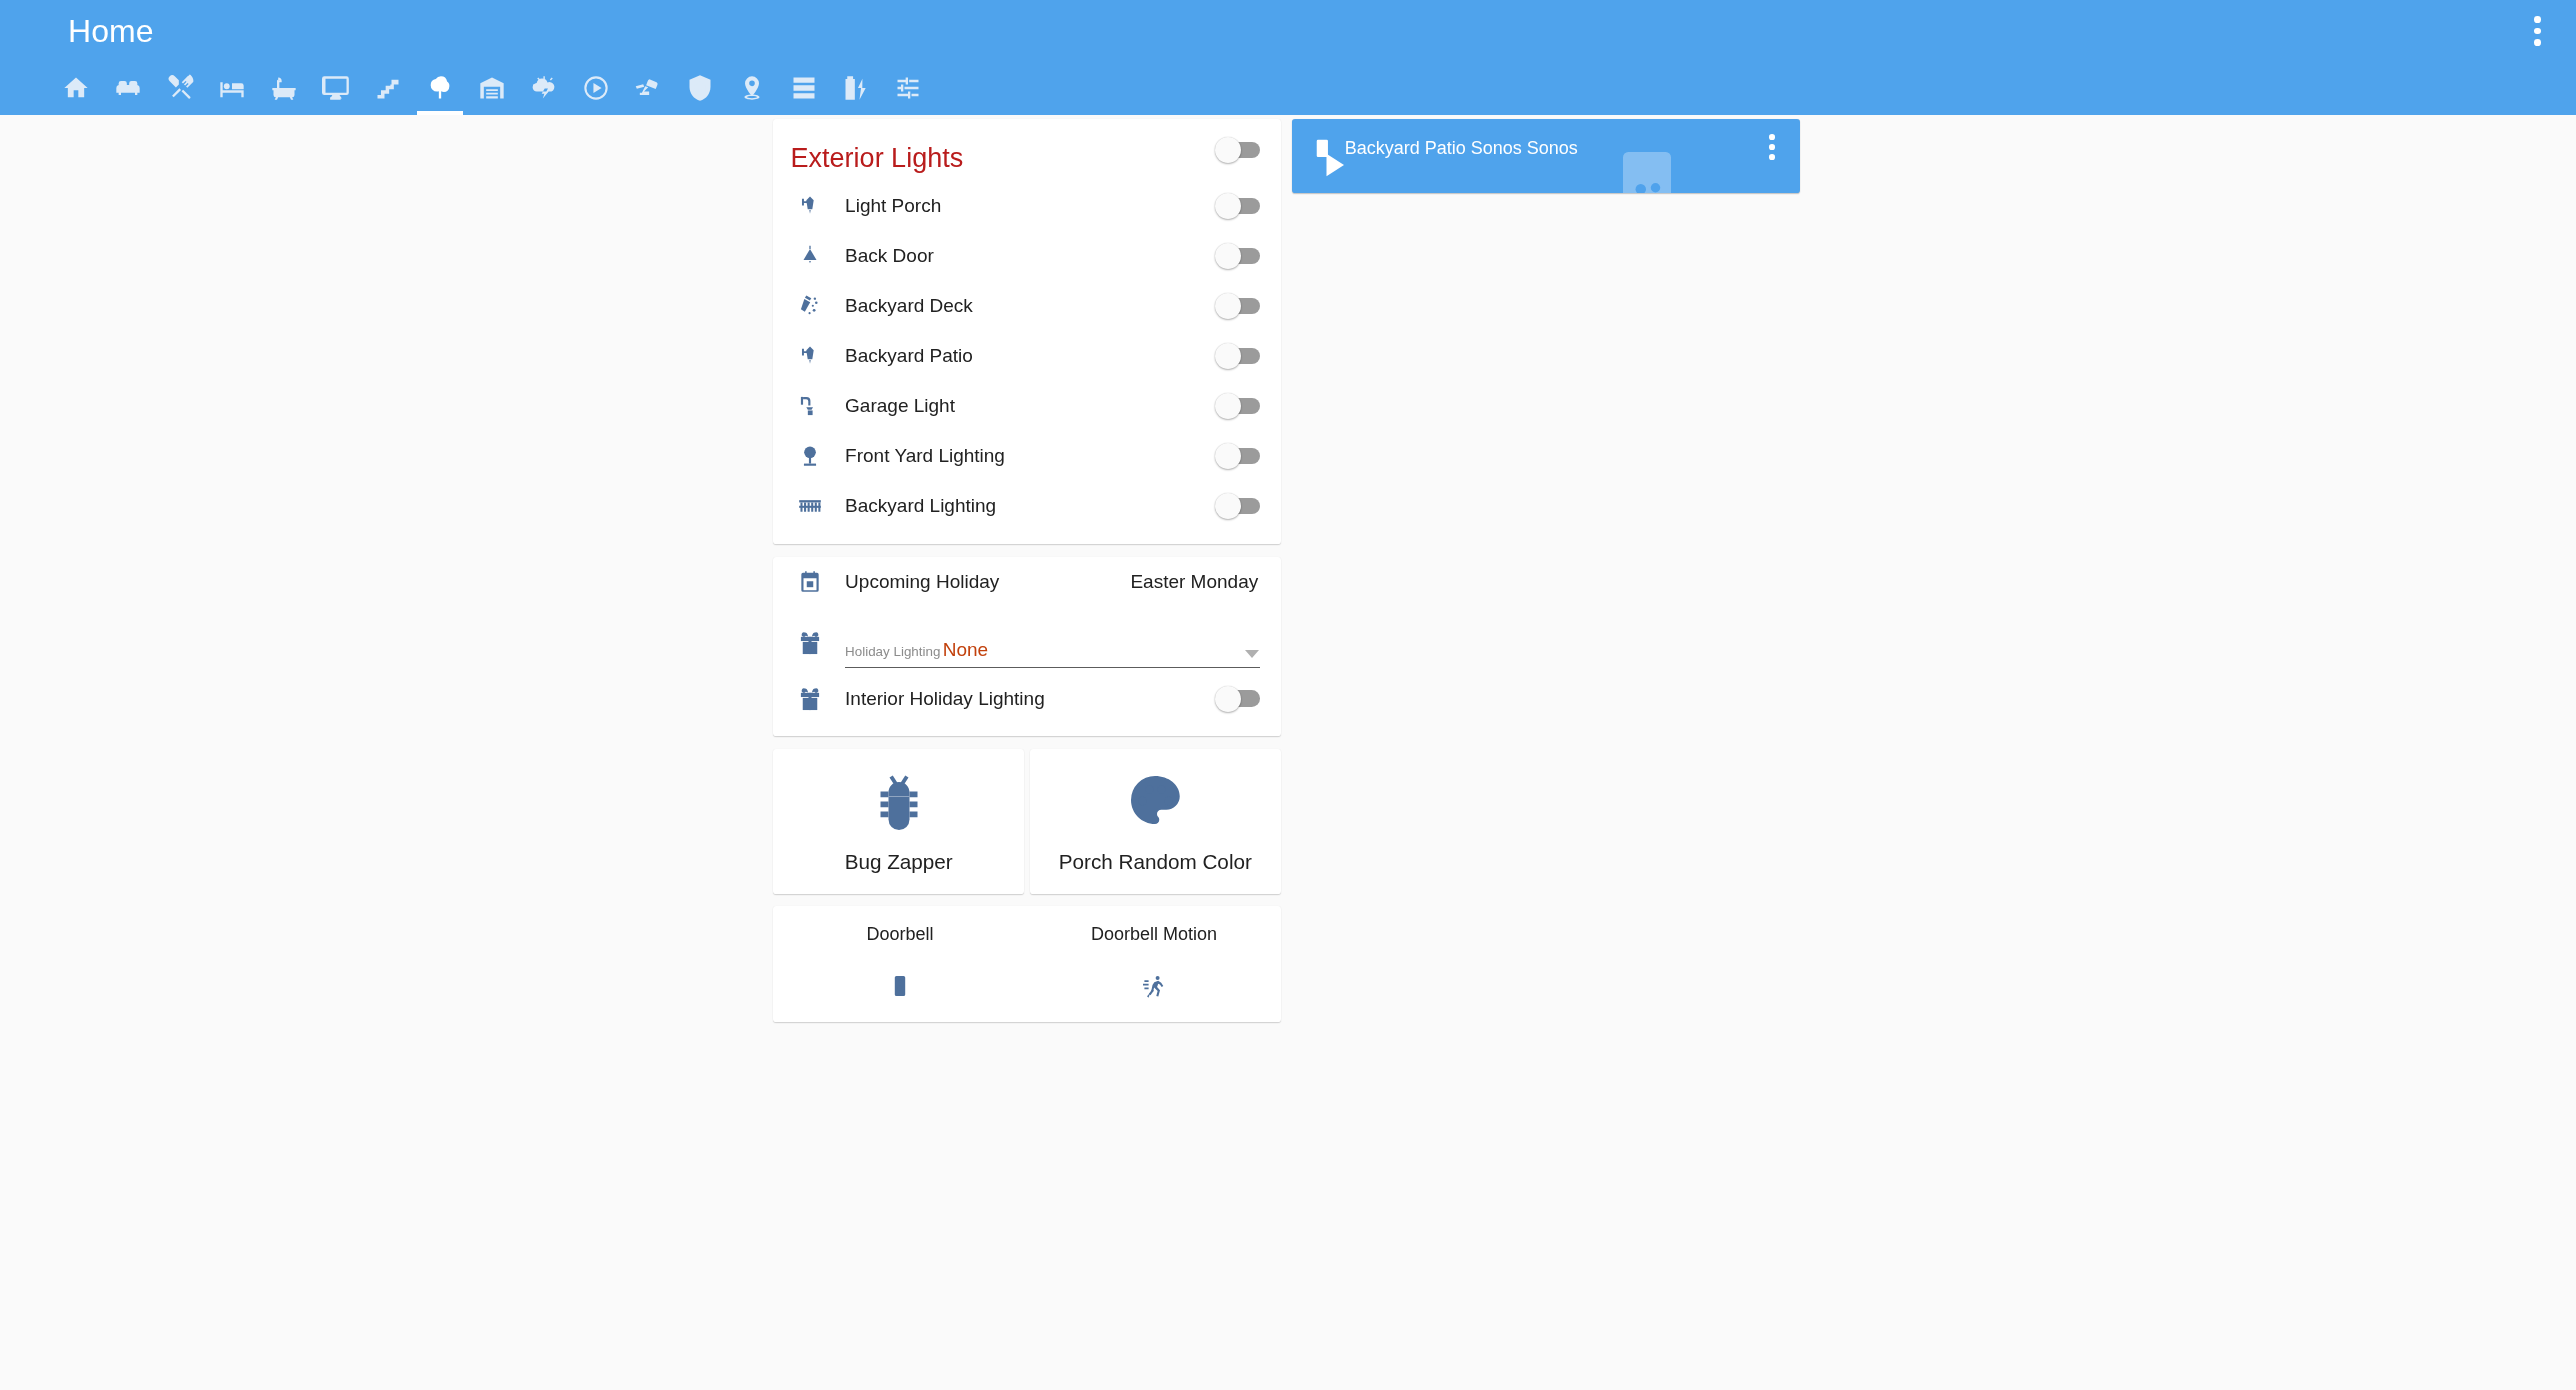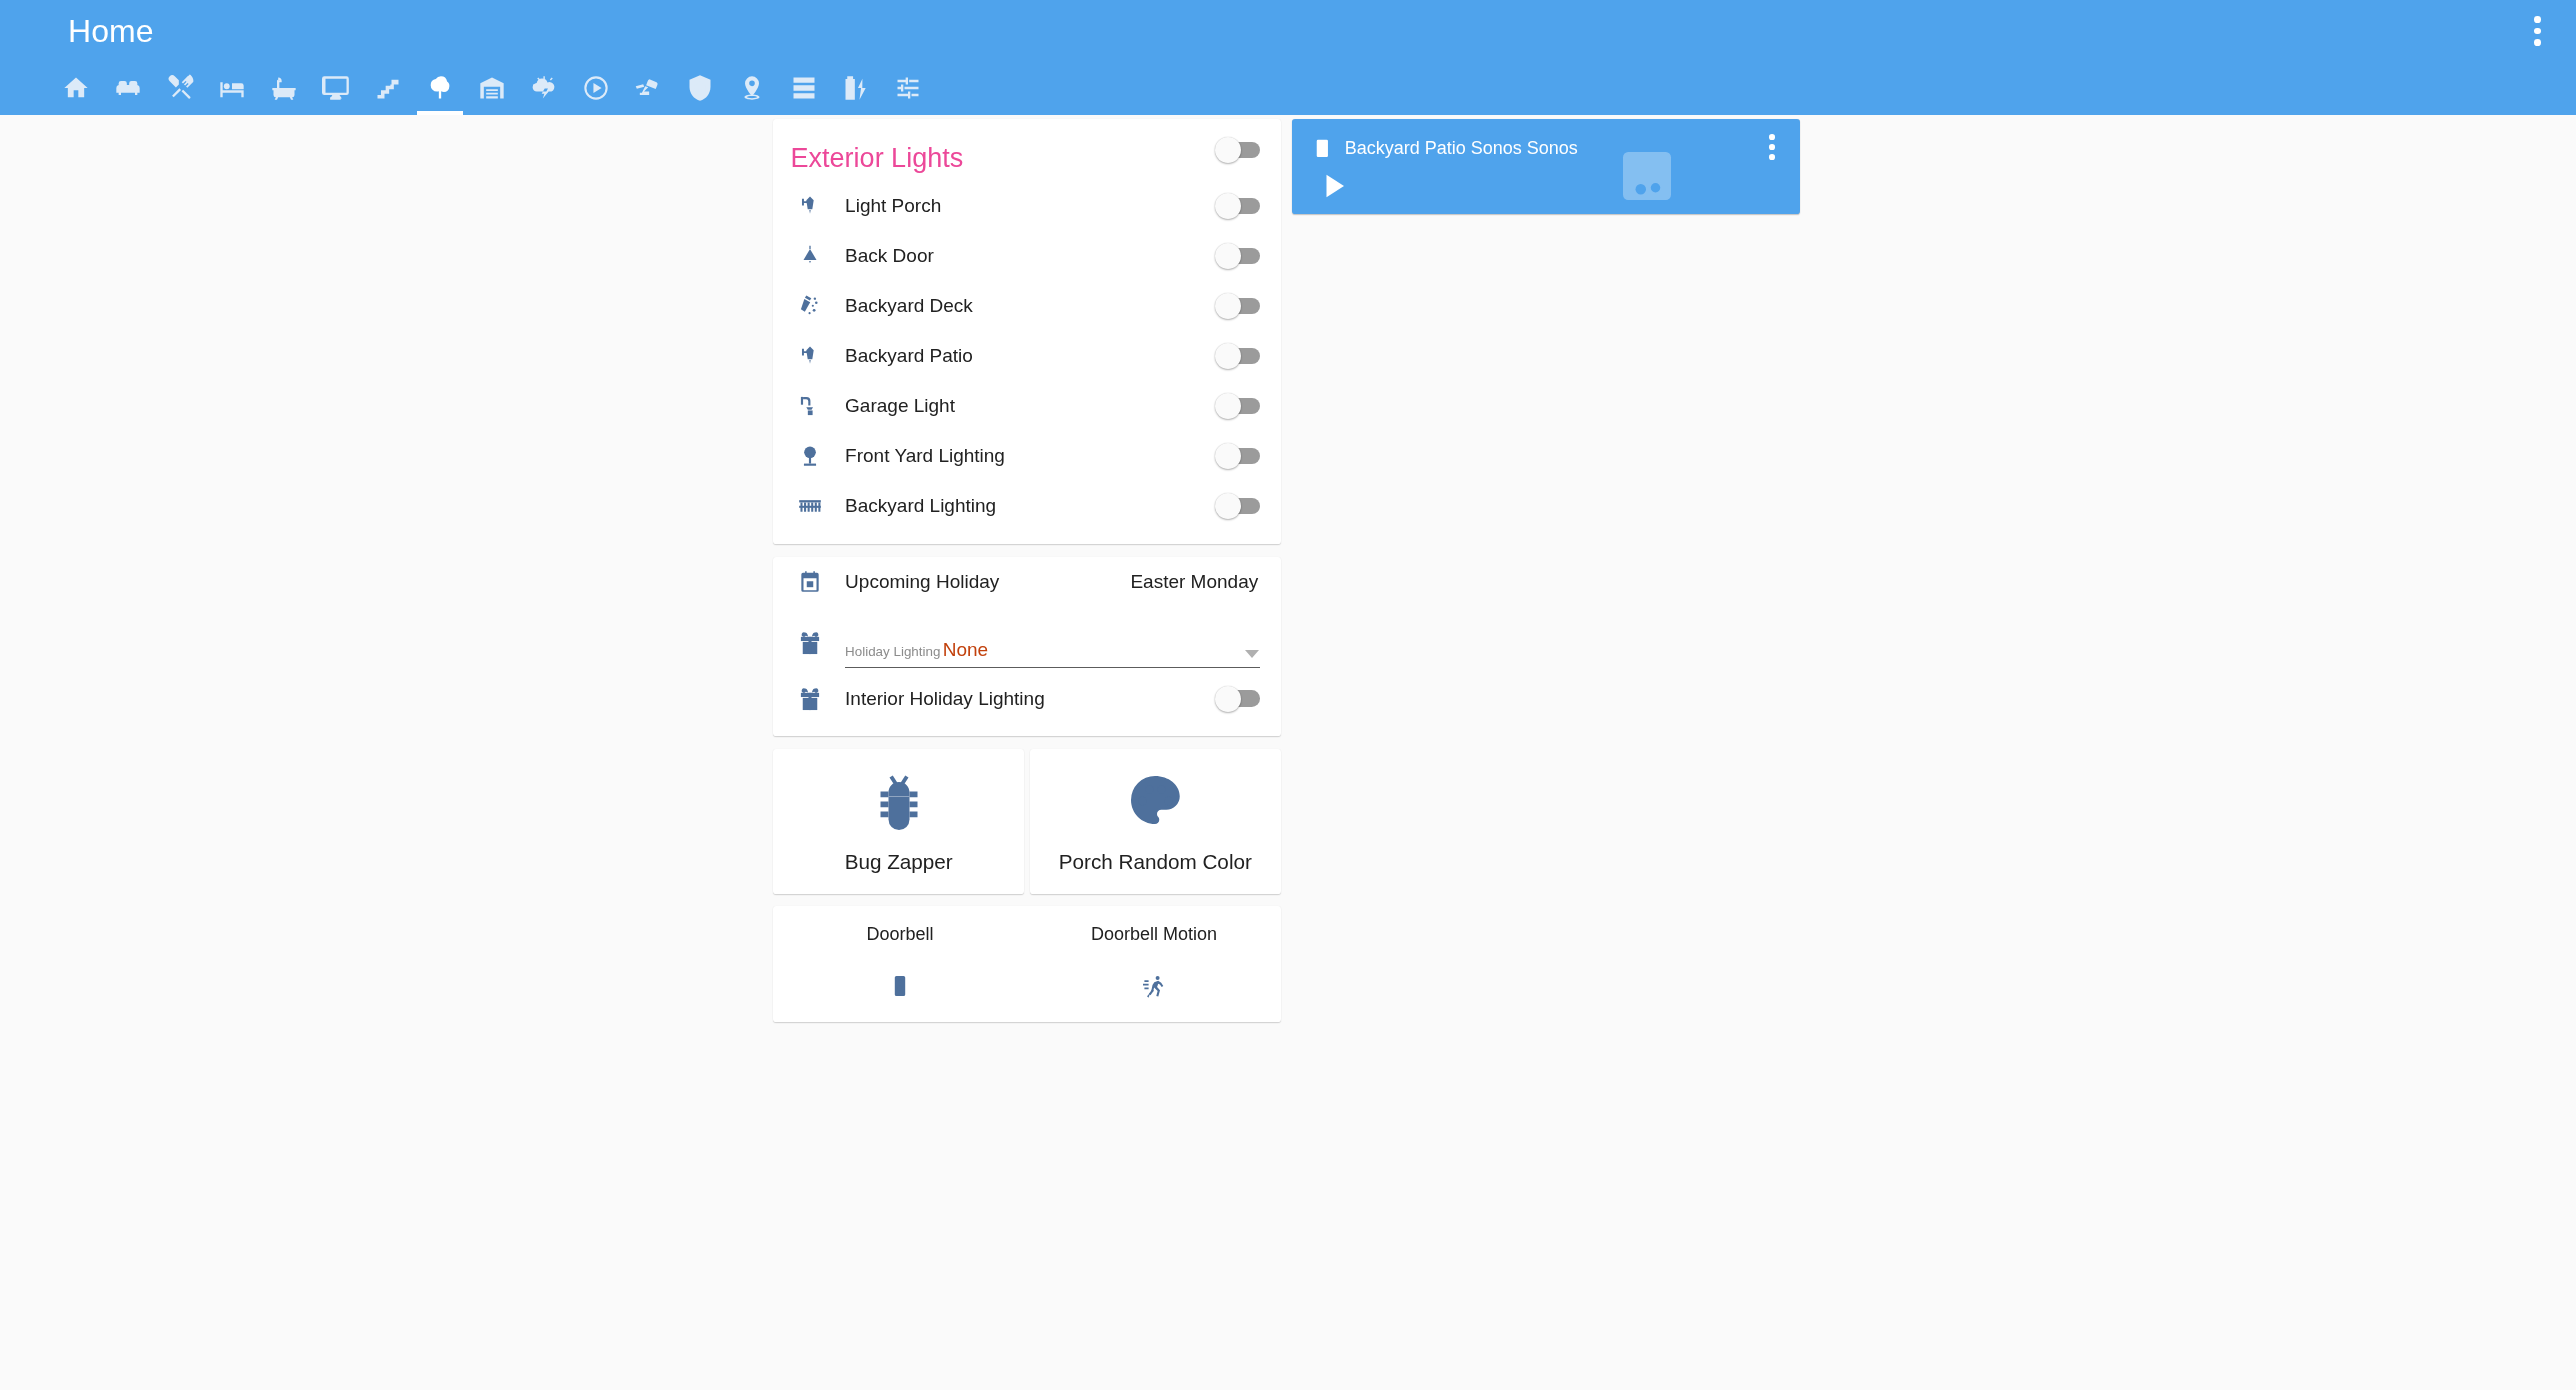--- a/index.html
+++ b/index.html
@@ -125,21 +125,21 @@
     background: #ffffff;
     border-radius: 3.1px;
     box-shadow: 0 1px 1.5px rgba(0,0,0,0.10), 0 0.5px 1px rgba(0,0,0,0.08);
     margin-bottom: 12.4px;
     box-sizing: border-box;
   }
 
   .card-title {
     font-size: 27px;
     font-weight: 400;
-    color: #ec4899;
+    color: #b91c1c;
     padding: 23px 17.6px 5.2px 17.6px;
     line-height: 1.25;
   }
 
   
   .card-head-row {
     display: flex;
     align-items: center;
     justify-content: space-between;
     padding-right: 20.7px;
@@ -296,21 +296,21 @@
   .sensor .sicon { margin-top: 26px; height: 31px; display: flex; align-items: center; justify-content: center; }
   .sensor .sicon svg { width: 24px; height: 24px; display: block; }
   .sensor .sicon svg path, .sensor .sicon svg rect, .sensor .sicon svg circle { fill: #4e709c; }
 
   
   .media-card {
     position: relative;
     background: #4fa3ec;
     border-radius: 3.1px;
     box-shadow: 0 1px 1.5px rgba(0,0,0,0.14), 0 0.5px 1px rgba(0,0,0,0.10);
-    height: 95px;
+    height: 74px;
     overflow: hidden;
   }
   .media-head {
     display: flex;
     align-items: center;
     padding: 18.6px 0 0 19.6px;
   }
   .media-head .micon svg { width: 20.7px; height: 20.7px; display: block; }
   .media-head .micon svg path, .media-head .micon svg circle, .media-head .micon svg rect { fill: #ffffff; }
   .media-title {

